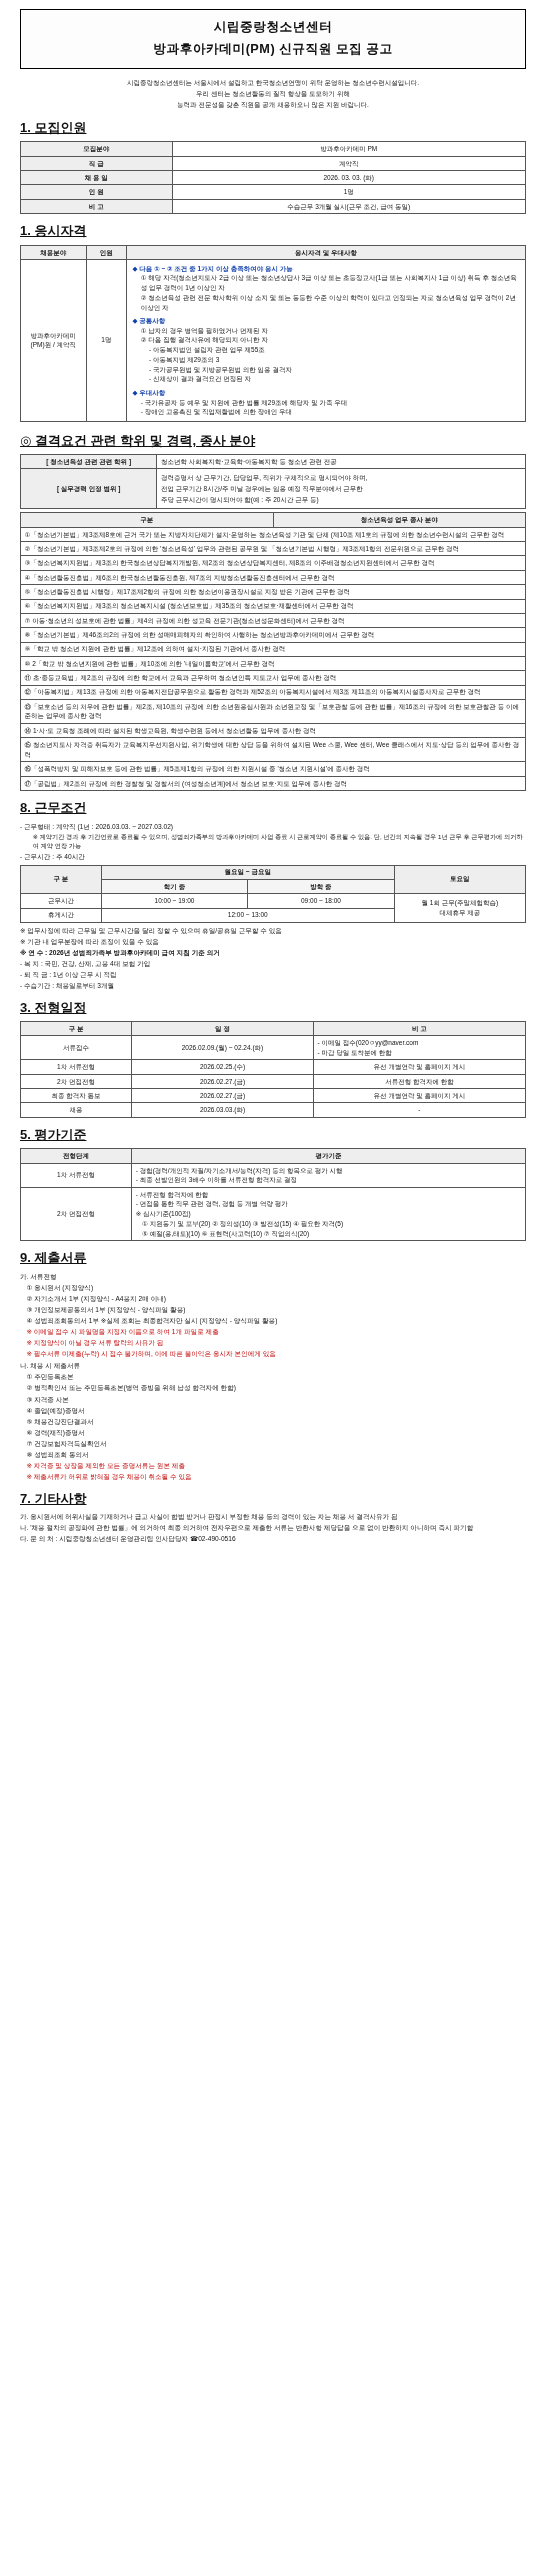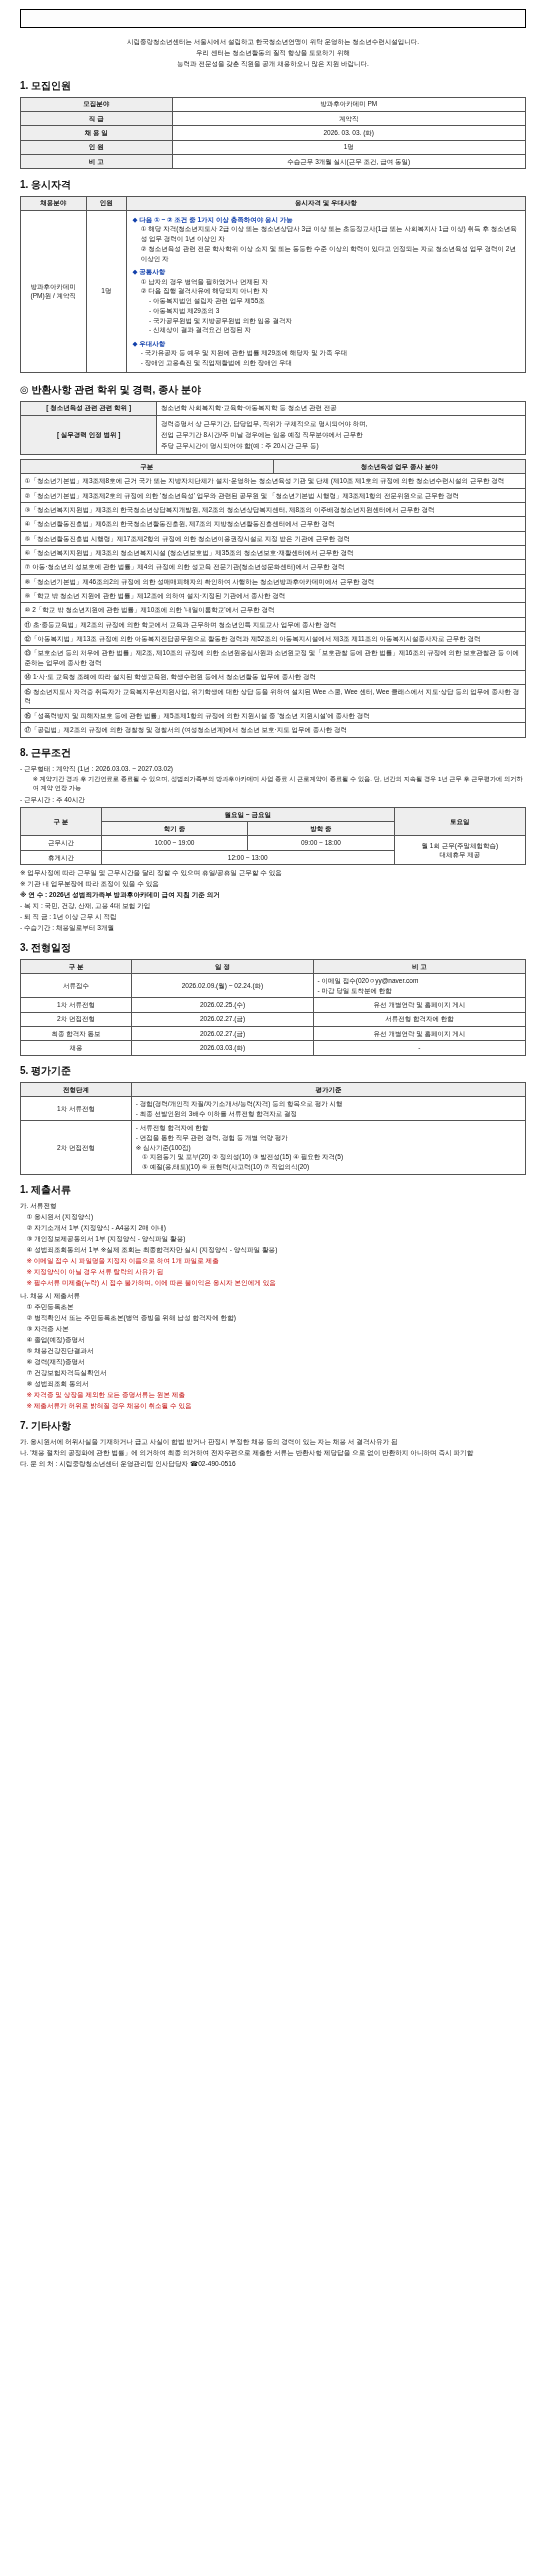--- a/index.html
+++ b/index.html
@@ -23,21 +23,21 @@
     text-align: center;
     padding: 8.2px 3.6px 9px 3.6px;
     margin-bottom: 8.2px;
   }
   .title-line1 { font-size: 12.7px; font-weight: bold; letter-spacing: 0.5px; }
   .title-line2 { font-size: 12.7px; font-weight: bold; letter-spacing: 0.5px; margin-top: 3.6px; }
 
   .intro { text-align: center; font-size: 6.5px; line-height: 1.7; margin-bottom: 9px; }
 
   h2.sec {
-    font-size: 10px; font-weight: bold; margin: 8.2px 0 3.6px 0;
+    font-size: 13px; font-weight: bold; margin: 8.2px 0 3.6px 0; text-decoration: underline;
   }
   h2.sec.circle { margin-top: 10px; }
 
   table.grid {
     width: 100%;
     border-collapse: collapse;
     table-layout: fixed;
   }
   table.grid th, table.grid td {
     border: 0.9px solid #555;
@@ -92,20 +92,22 @@
   .bold { font-weight: bold; }
   .small { font-size: 6.2px; }
   .mt6 { margin-top: 5.5px; }
 </style>
 </head>
 <body>
 
 <div class="page">
 
   <div class="title-box">
+    <div class="title-line1">시립중랑청소년센터</div>
+    <div class="title-line2">방과후아카데미(PM) 신규직원 모집 공고</div>
   </div>
 
   <div class="intro">
     <div>시립중랑청소년센터는 서울시에서 설립하고 한국청소년연맹이 위탁 운영하는 청소년수련시설입니다.</div>
     <div>우리 센터는 청소년활동의 질적 향상을 도모하기 위해</div>
     <div>능력과 전문성을 갖춘 직원을 공개 채용하오니 많은 지원 바랍니다.</div>
   </div>
 
   <h2 class="sec">1. 모집인원</h2>
   <table class="grid t-recruit">
@@ -158,21 +160,21 @@
           <div class="ind2">- 국가공무원법 및 지방공무원법 의한 임용 결격자</div>
           <div class="ind2">- 신체상이 결과 결격요건 면정된 자</div>
           <div class="blue bold blockgap">◆ 우대사항</div>
           <div class="ind1">- 국가유공자 등 예우 및 지원에 관한 법률 제29조에 해당자 및 가족 우대</div>
           <div class="ind1">- 장애인 고용촉진 및 직업재활법에 의한 장애인 우대</div>
         </td>
       </tr>
     </tbody>
   </table>
 
-  <h2 class="sec circle">◎ 반환사항 관련 학위 및 경력, 종사 분야</h2>
+  <h2 class="sec circle">◎ 결격요건 관련 학위 및 경력, 종사 분야</h2>
   <table class="grid t-limit">
     <tbody>
       <tr>
         <th>[ 청소년육성 관련 관련 학위 ]</th>
         <td>청소년학 사회복지학·교육학·아동복지학 등 청소년 관련 전공</td>
       </tr>
       <tr>
         <th>[ 실무경력 인정 범위 ]</th>
         <td class="limit-list">
           <div>경력증명서 상 근무기간, 담당업무, 직위가 구체적으로 명시되어야 하며,</div>
@@ -349,21 +351,21 @@
           <div>- 서류전형 합격자에 한함</div>
           <div>- 면접을 통한 직무 관련 경력, 경험 등 개별 역량 평가</div>
           <div>※ 심사기준(100점)</div>
           <div class="indent-a">① 지원동기 및 포부(20)  ② 정의성(10)   ③ 발전성(15)   ④ 필요한 자격(5)</div>
           <div class="indent-a">⑤ 예절(용,태도)(10)  ⑥ 표현력(사고력(10)   ⑦ 직업의식(20)</div>
         </td>
       </tr>
     </tbody>
   </table>
 
-  <h2 class="sec">1. 제출서류</h2>
+  <h2 class="sec">9. 제출서류</h2>
   <div class="list-block">
     <div>가. 서류전형</div>
     <div class="indent-a">① 응시원서 (지정양식)</div>
     <div class="indent-a">② 자기소개서 1부 (지정양식 - A4용지 2매 이내)</div>
     <div class="indent-a">③ 개인정보제공동의서 1부 (지정양식 - 양식파일 활용)</div>
     <div class="indent-a">④ 성범죄조회동의서 1부 ※실제 조회는 최종합격자만 실시 (지정양식 - 양식파일 활용)</div>
     <div class="indent-a red">※ 이메일 접수 시 파일명을 지정자 이름으로 하여 1개 파일로 제출</div>
     <div class="indent-a red">※ 지정양식이 아닐 경우 서류 탈락의 사유가 됨</div>
     <div class="indent-a red">※ 필수서류 미제출(누락) 시 접수 불가하며, 이에 따른 불이익은 응시자 본인에게 있음</div>
   </div>

